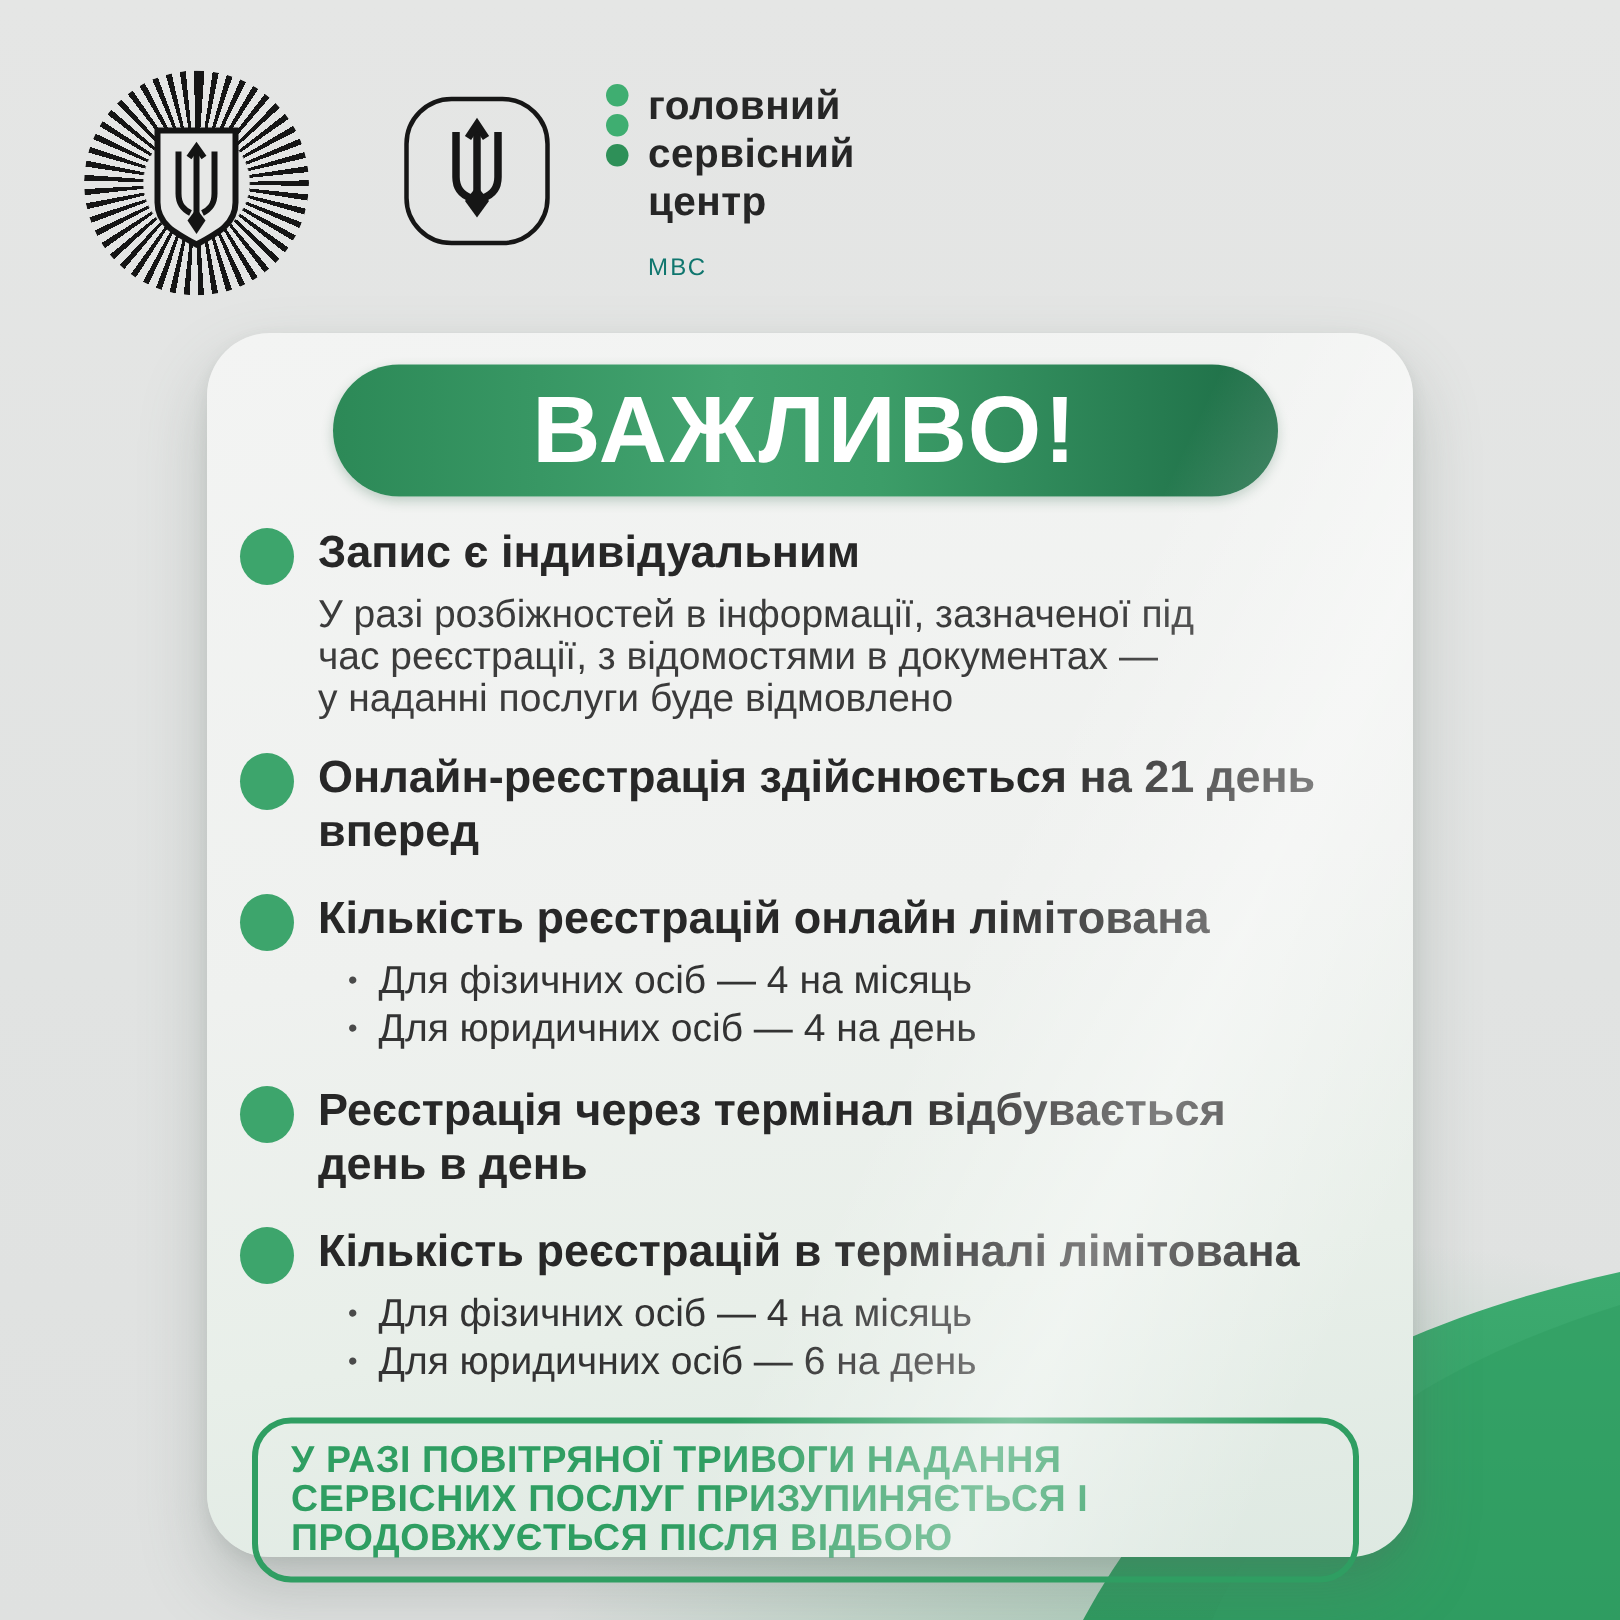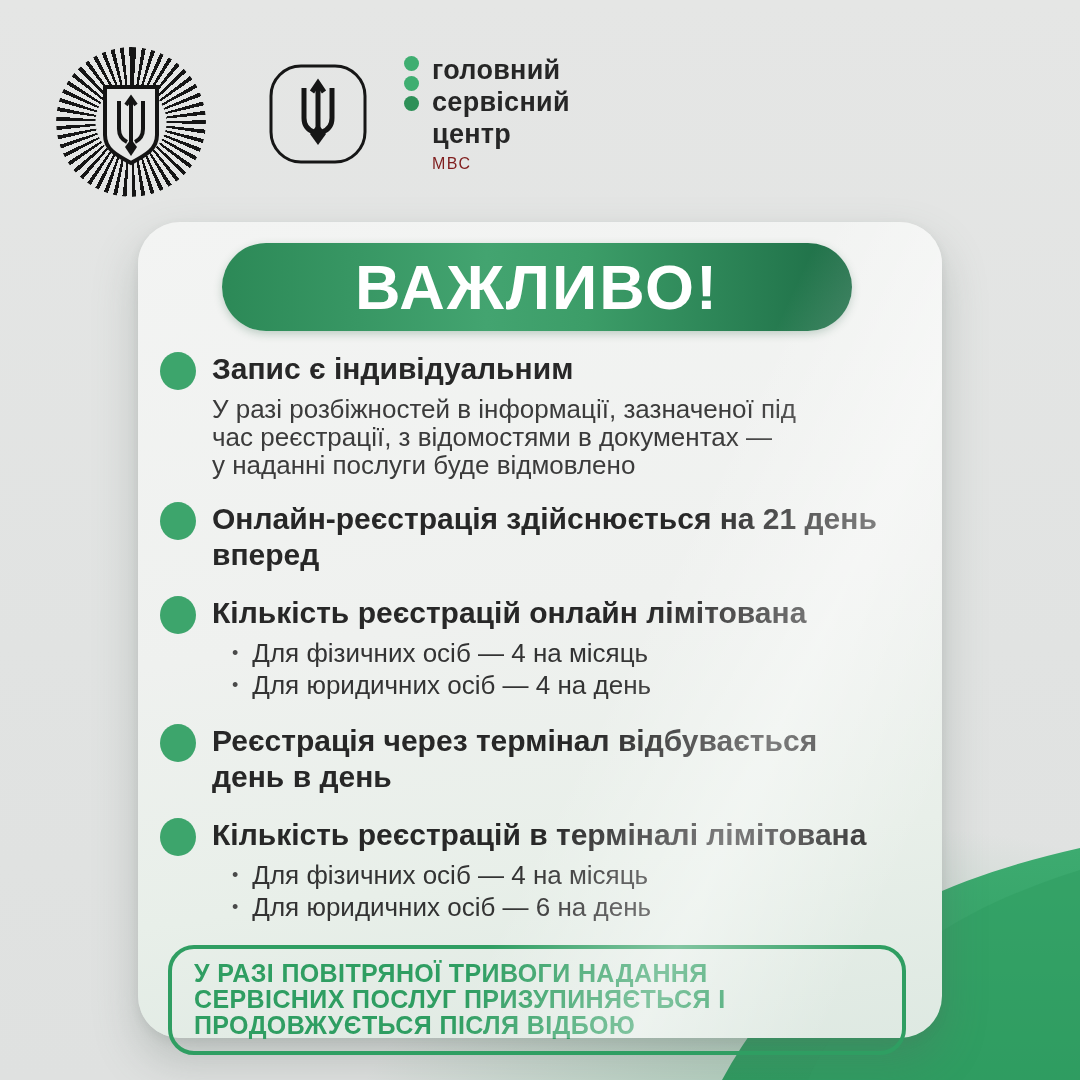--- a/index.html
+++ b/index.html
@@ -29,21 +29,21 @@
     border-radius:50%;
   }
   .star-shield{position:absolute;left:0;top:3px;width:150px;height:150px;}
   .badge{margin-left:62px;margin-top:18px;}
   .org{display:flex;margin-left:36px;margin-top:10px;}
   .org-dots{display:flex;flex-direction:column;gap:5px;margin-top:2px;}
   .org-dot{width:15px;height:15px;border-radius:50%;background:#3fae71;}
   .org-dot.d3{background:#2e9058;}
   .org-text{margin-left:13px;}
   .org-name{font-size:27px;line-height:32px;font-weight:600;color:#262626;white-space:pre-line;letter-spacing:0.3px;}
-  .org-abbr{font-size:16px;color:#7f1d1d;margin-top:5px;letter-spacing:1.5px;}
+  .org-abbr{font-size:16px;color:#0f766e;margin-top:20px;letter-spacing:1.5px;}
 
   
   .card{
     position:absolute;left:138px;top:222px;width:804px;height:816px;
     box-sizing:border-box;padding:21px 28px 0 22px;
     border-radius:42px;
     background:linear-gradient(172deg,#f3f4f3 0%,#eff1ef 48%,#e8efe9 76%,#dee9e2 100%);
     box-shadow:0 22px 45px rgba(90,105,96,0.28), 0 4px 10px rgba(90,105,96,0.12);
   }
   .card::after{

